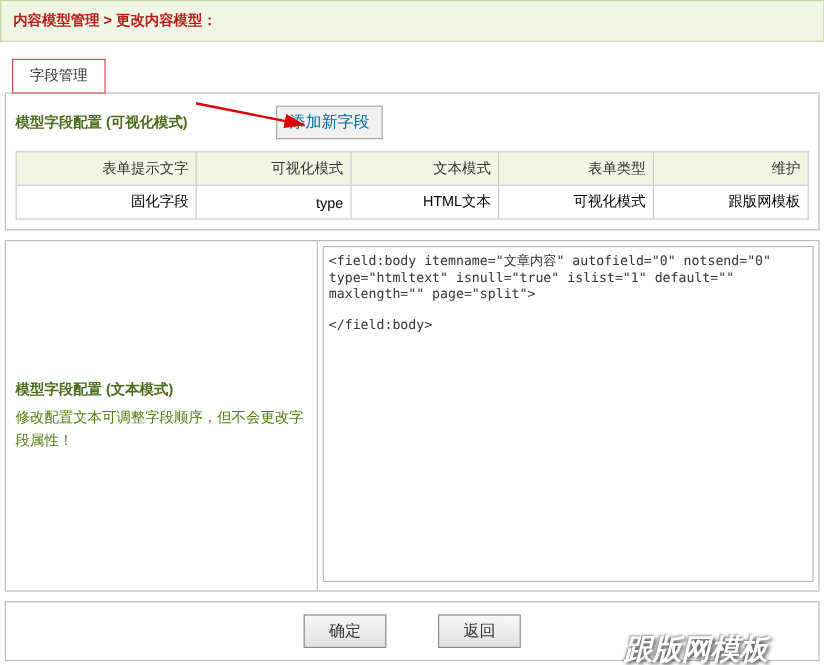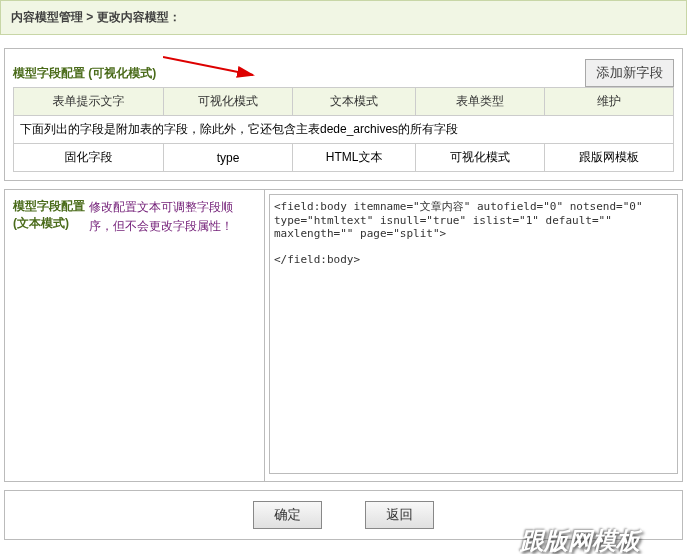--- a/index.html
+++ b/index.html
@@ -3,21 +3,21 @@
   <meta charset="utf-8">
   <style>
     * { box-sizing: border-box; margin: 0; padding: 0; }
     body { font-family: Arial, "Microsoft YaHei", SimSun, sans-serif; font-size: 12px; background: #fff; }
     .container { width: 687px; }
     
     .breadcrumb { 
       background: #f1f6e4; 
       border: 1px solid #c8d6a6; 
       padding: 8px 10px; 
-      color: #404040; 
+      color: #b91c1c; 
       font-weight: bold;
     }
     
     .tabs-row { 
       display: flex; 
       gap: 8px; 
       padding: 14px 10px 0 10px;
       position: relative;
       z-index: 1;
     }
@@ -42,48 +42,47 @@
       margin: -1px 4px 8px 4px;
       padding: 10px 8px 8px 8px;
     }
     
     .section-header {
       color: #4a6b1a;
       font-weight: bold;
       display: flex;
       align-items: center;
       gap: 14px;
-      margin-bottom: 0;
+      margin-bottom: 10px;
       position: relative;
-      justify-content: space-between;
     }
     .add-field-btn {
       border: 1px solid #a8a8a8;
       background: #f0f0f0;
       padding: 4px 10px;
-      color: #404040;
+      color: #0369a1;
       cursor: pointer;
       margin-left: 60px;
     }
     
     .arrow-svg {
       position: absolute;
       left: 150px;
       top: -6px;
       pointer-events: none;
     }
     
     table.fields {
       width: 100%;
       border-collapse: collapse;
     }
     table.fields th, table.fields td {
       border: 1px solid #ccc;
       padding: 5px 6px;
-      text-align: center;
+      text-align: right;
       font-weight: normal;
     }
     table.fields th {
       background: #f1f6e4;
       color: #333;
     }
     table.fields .note-row td {
       text-align: left;
       padding-left: 6px;
     }
@@ -92,30 +91,30 @@
       display: flex;
       border: 1px solid #bbb;
       margin: 0 4px 8px 4px;
       min-height: 290px;
     }
     .config-left {
       width: 260px;
       border-right: 1px solid #bbb;
       padding: 8px;
       display: flex;
-      flex-direction: row;
+      flex-direction: column;
       justify-content: center;
     }
     .config-left .title {
       color: #4a6b1a;
       font-weight: bold;
       margin-bottom: 6px;
     }
     .config-left .desc {
-      color: #701a75;
+      color: #4d7c0f;
       line-height: 1.6;
     }
     .config-right {
       flex: 1;
       padding: 4px;
     }
     textarea.code {
       width: 100%;
       height: 280px;
       border: 1px solid #bbb;
@@ -154,20 +153,21 @@
       pointer-events: none;
     }
   </style>
 </head>
 <body>
 
 <div class="container">
   <div class="breadcrumb">内容模型管理 &gt; 更改内容模型：</div>
 
   <div class="tabs-row">
+    <div class="tab inactive">字段管理</div>
   </div>
 
   <div class="panel">
     <div class="section-header">
       <span>模型字段配置 (可视化模式)</span>
       <svg class="arrow-svg" width="110" height="30">
         <defs>
           <marker id="ah" markerWidth="10" markerHeight="10" refX="8" refY="3" orient="auto">
             <path d="M0,0 L0,6 L9,3 z" fill="#d00"></path>
           </marker>
@@ -179,23 +179,20 @@
 
     <table class="fields">
       <tbody>
           <tr>
         <th>表单提示文字</th>
         <th>可视化模式</th>
         <th>文本模式</th>
         <th>表单类型</th>
         <th>维护</th>
       </tr>
-      <tr class="note-row">
-        <td colspan="5">下面列出的字段是附加表的字段，除此外，它还包含主表dede_archives的所有字段</td>
-      </tr>
       <tr>
         <td>固化字段</td>
         <td>type</td>
         <td>HTML文本</td>
         <td>可视化模式</td>
         <td>跟版网模板</td>
       </tr>
     </tbody>
       </table>
   </div>

